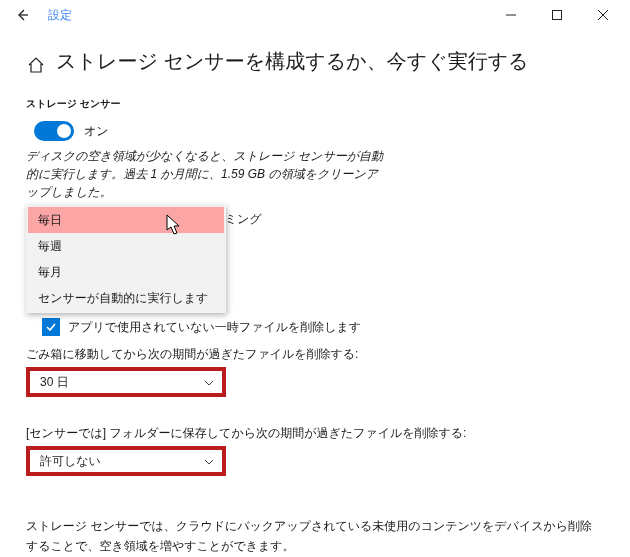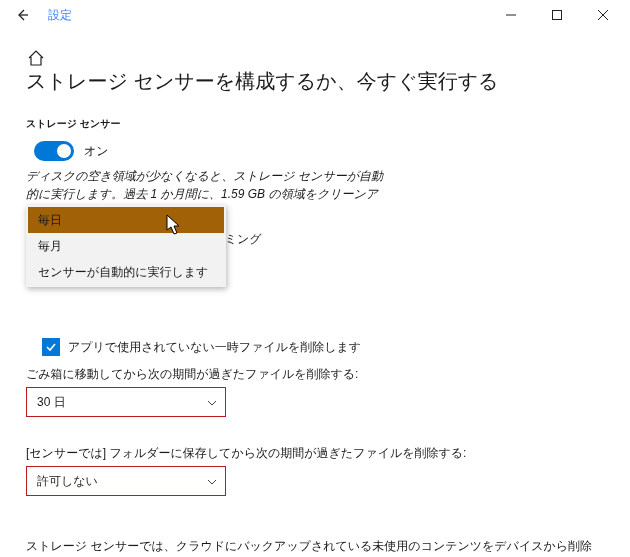--- a/index.html
+++ b/index.html
@@ -37,23 +37,22 @@
   .winbtn {
     width: 46px; height: 30px;
     display: flex; align-items: center; justify-content: center;
     cursor: default;
   }
   .content {
     padding: 8px 26px 20px 26px;
   }
   .heading-row {
     display: flex;
-    align-items: flex-start;
+    align-items: flex-end;
     margin: 10px 0 22px 0;
-    flex-direction: column;
   }
   .home-icon {
     width: 20px; height: 20px;
     margin-right: 10px;
     display: flex; align-items: center; justify-content: center;
   }
   .page-title {
     font-size: 20px;
     font-weight: 400;
   }
@@ -89,21 +88,21 @@
     max-width: 360px;
     font-style: italic;
   }
   .label-small {
     font-size: 12px;
     margin: 10px 0 4px 0;
   }
   .dropdown {
     width: 200px;
     height: 30px;
-    border: 1px solid #b91c1c;
+    border: 4px solid #b91c1c;
     display: flex;
     align-items: center;
     justify-content: space-between;
     padding: 0 8px 0 10px;
     font-size: 12px;
     background: #fff;
   }
   .chev { font-size: 12px; }
   .checkbox-row {
     display: flex;
@@ -135,21 +134,21 @@
     padding: 2px;
     z-index: 10;
   }
   .dd-item {
     height: 26px;
     display: flex;
     align-items: center;
     padding: 0 10px;
     font-size: 12px;
   }
-  .dd-item.hl { background: #a16207; }
+  .dd-item.hl { background: #fca5a5; }
   .cursor {
     position: absolute;
     left: 166px; top: 214px;
     z-index: 20;
     pointer-events: none;
   }
 </style>
 </head>
 <body>
 
@@ -238,19 +237,20 @@
   </div>
 
   <div style="height:30px"></div>
 
   <div class="cloud-desc">ストレージ センサーでは、クラウドにバックアップされている未使用のコンテンツをデバイスから削除することで、空き領域を増やすことができます。</div>
 
 </div>
 
 <div class="dd-menu">
   <div class="dd-item hl">毎日</div>
+  <div class="dd-item">毎週</div>
   <div class="dd-item">毎月</div>
   <div class="dd-item">センサーが自動的に実行します</div>
 </div>
 
 <svg class="cursor" width="16" height="22" viewBox="0 0 16 22">
   <path d="M1 1 L1 16 L5 13 L8 20 L11 19 L8 12 L13 12 Z" fill="#fff" stroke="#000" stroke-width="1"></path>
 </svg>
 
 </body></html>

